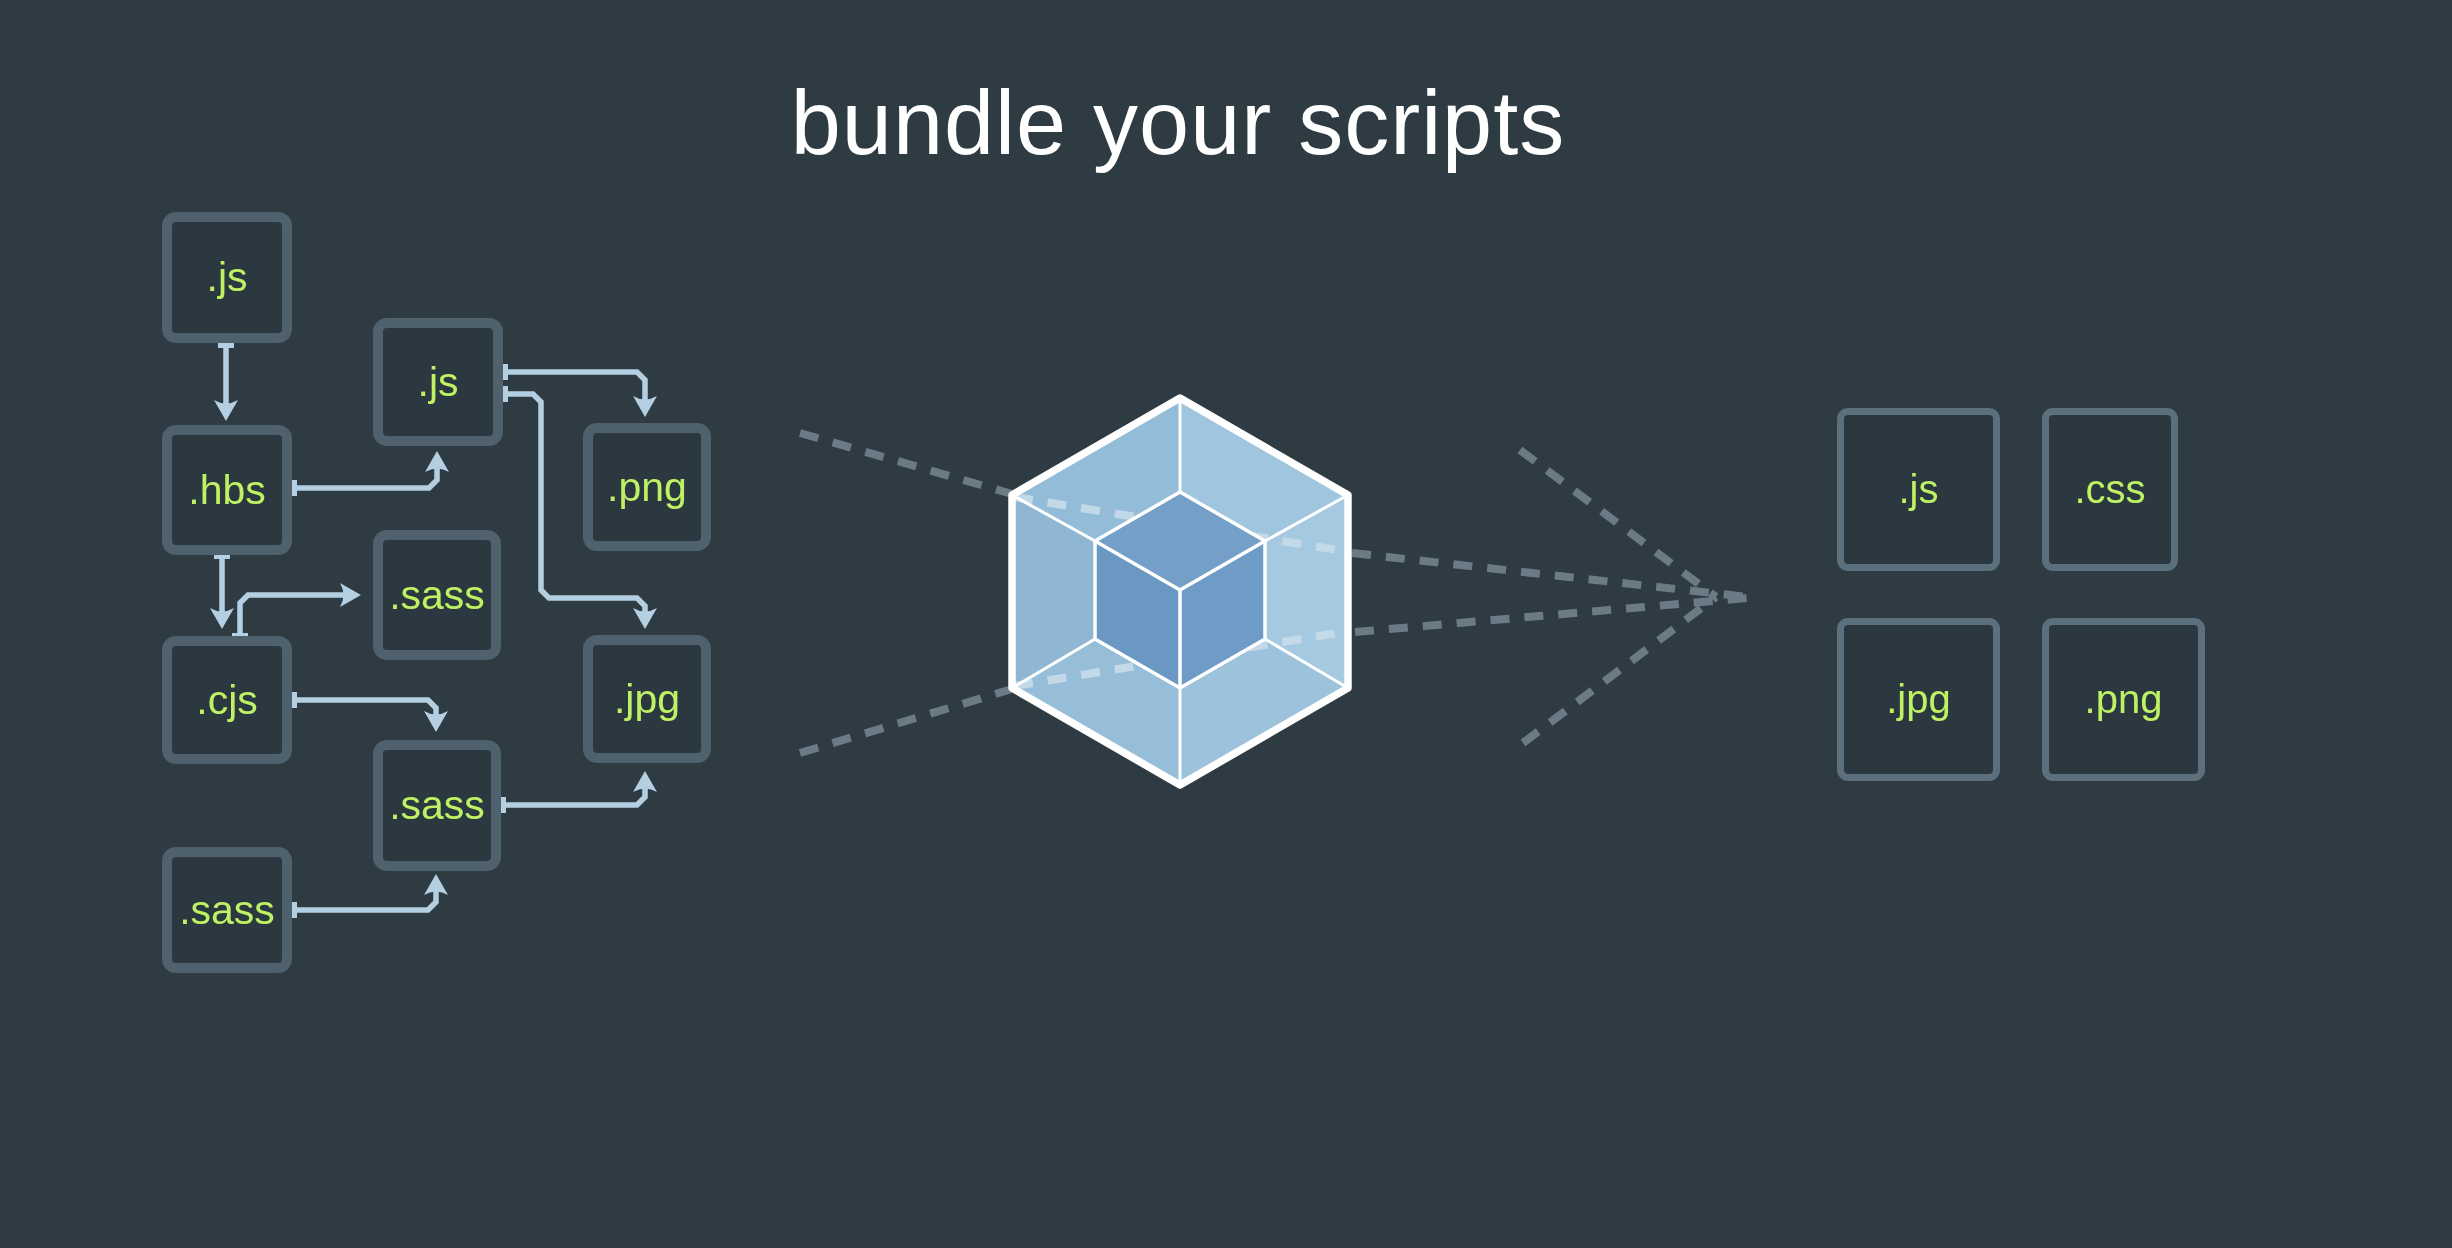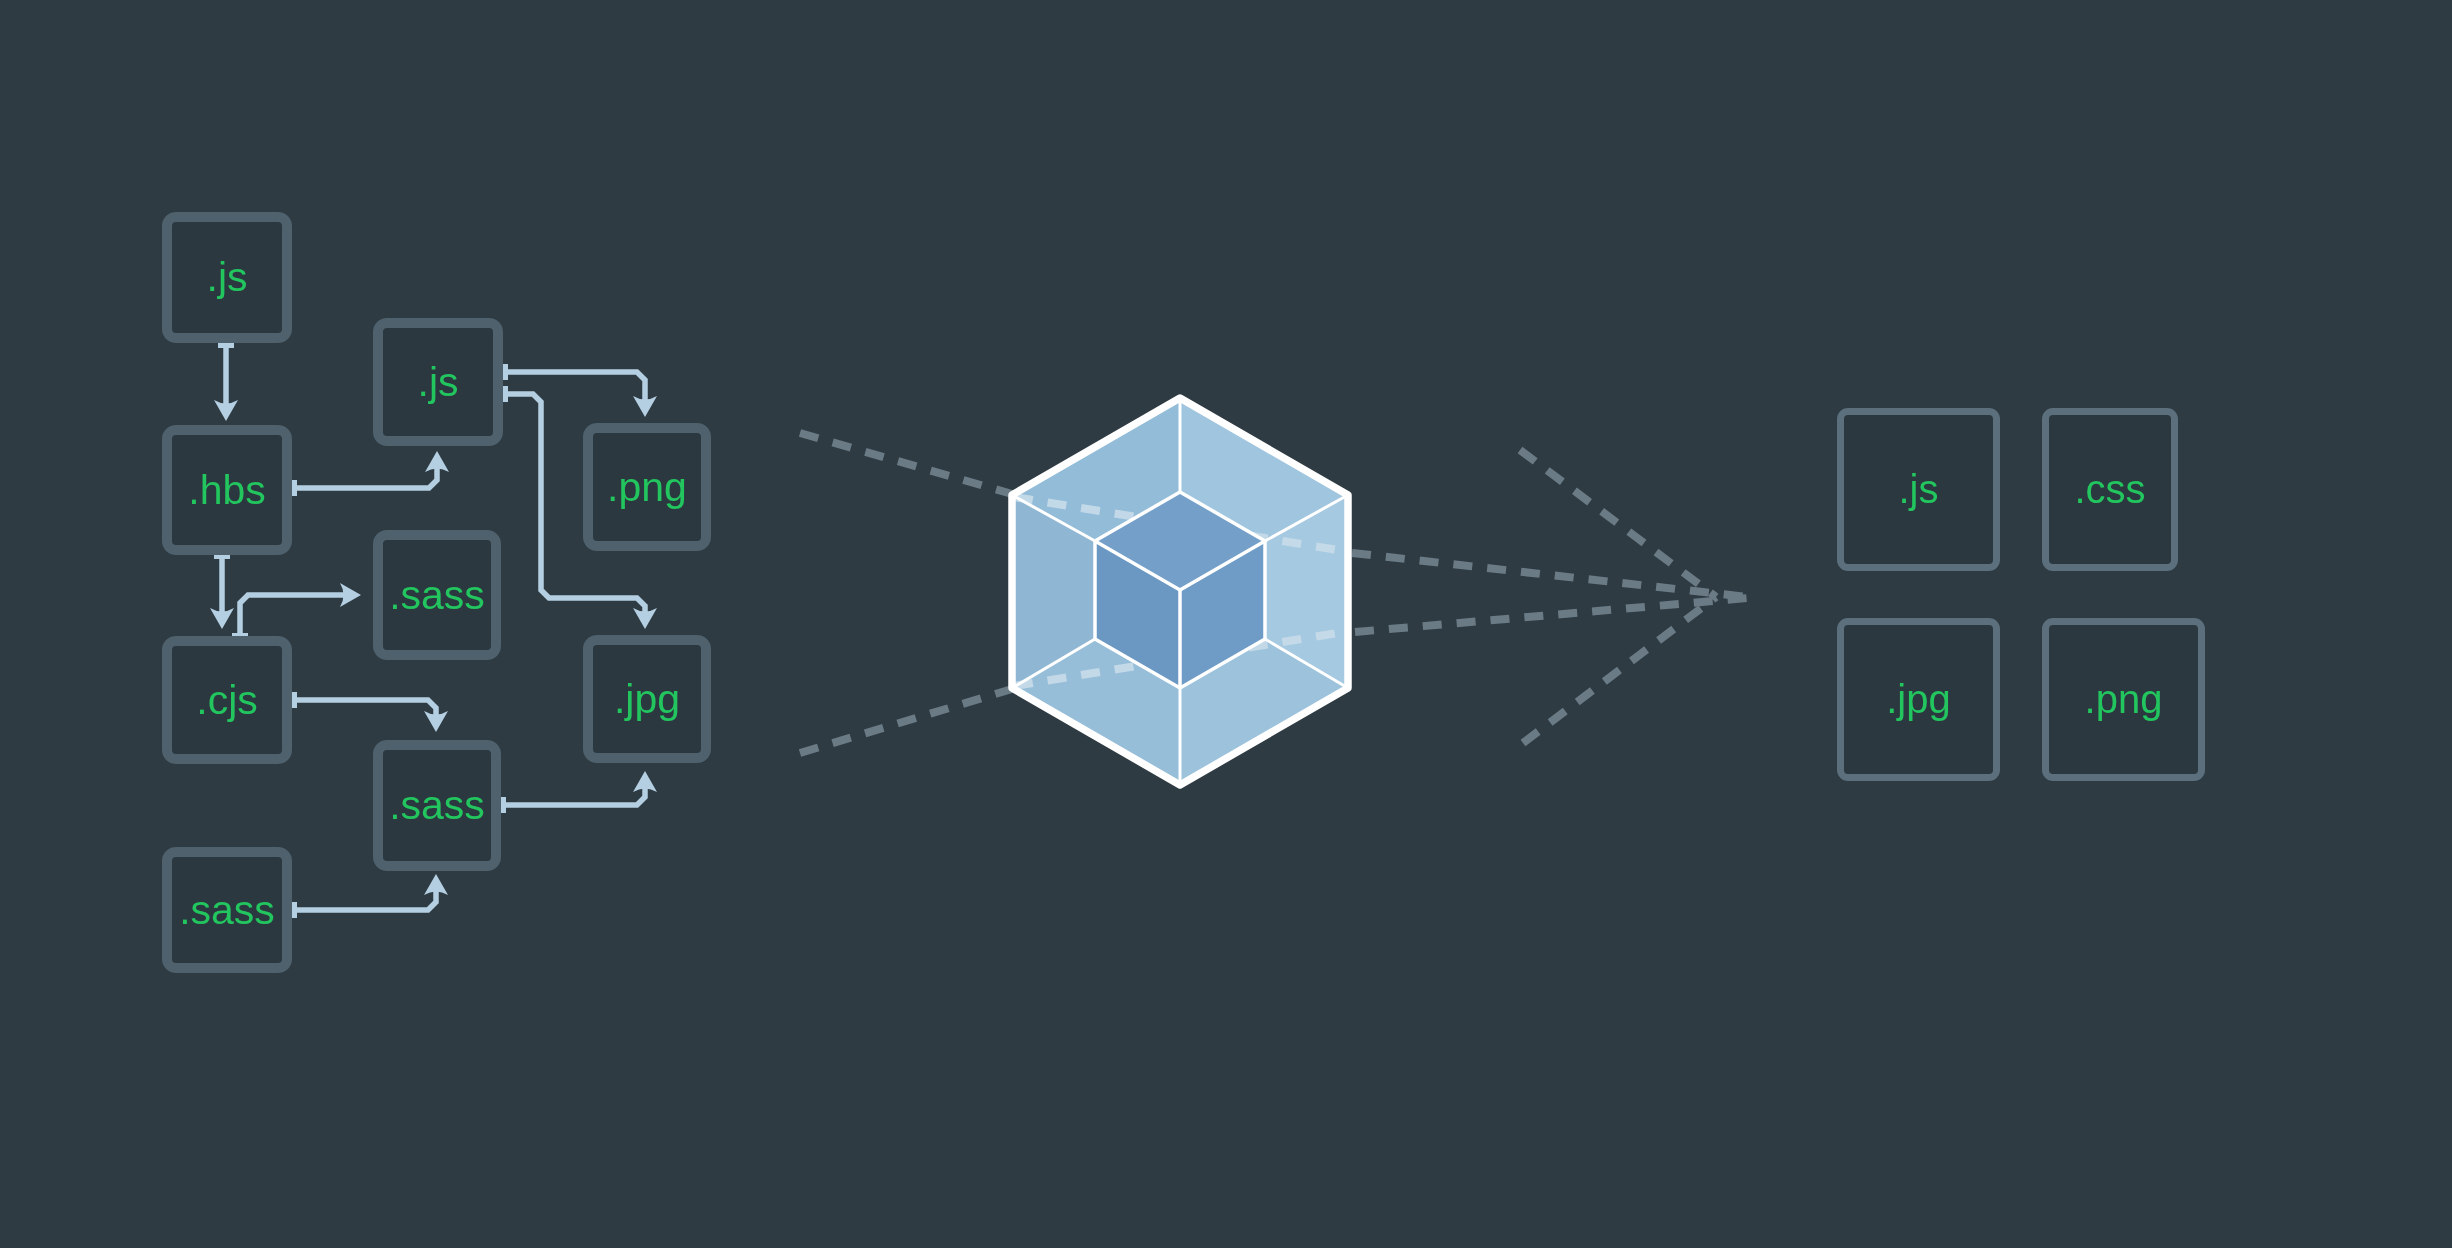--- a/index.html
+++ b/index.html
@@ -8,21 +8,21 @@
     background:#2e3b43;
     font-family:"Liberation Sans", sans-serif;
   }
   .title{
     position:absolute;top:72px;left:1178px;transform:translateX(-50%);
     font-size:90px;font-weight:400;color:#ffffff;letter-spacing:1px;white-space:nowrap;
   }
   .layer{position:absolute;left:0;top:0;width:2452px;height:1248px;}
   .box{
     position:absolute;display:flex;align-items:center;justify-content:center;
-    box-sizing:border-box;background:#2b3840;color:#22c55e;
+    box-sizing:border-box;background:#2b3840;color:#bef264;
   }
   .box-l{border:10px solid #4e616d;border-radius:14px;font-size:41px;}
   .box-r{border:7px solid #5b6f7d;border-radius:11px;font-size:40px;}
   .caption{
     position:absolute;text-align:center;color:#7e96a6;font-weight:bold;letter-spacing:1px;
     white-space:nowrap;
   }
   .caption-left{left:162px;width:549px;top:1033px;font-size:35px;}
   .caption-right{left:1837px;width:368px;top:847px;font-size:30px;}
   
@@ -122,20 +122,21 @@
         <path d="M361,595 L340,583 Q347,595 340,607 Z"></path>
         <path d="M436,732 L424,711 Q436,718 448,711 Z"></path>
         <path d="M436,874 L424,895 Q436,888 448,895 Z"></path>
         <path d="M645,417 L633,396 Q645,403 657,396 Z"></path>
         <path d="M645,629 L633,608 Q645,615 657,608 Z"></path>
         <path d="M645,771 L633,792 Q645,785 657,792 Z"></path>
       </g>
     </g>
   </svg>
 
+  <div class="title">bundle your scripts</div>
 
   <div class="box box-l b-js1">
     <span>.js</span>
   </div>
   <div class="box box-l b-hbs">
     <span>.hbs</span>
   </div>
   <div class="box box-l b-cjs">
     <span>.cjs</span>
   </div>

